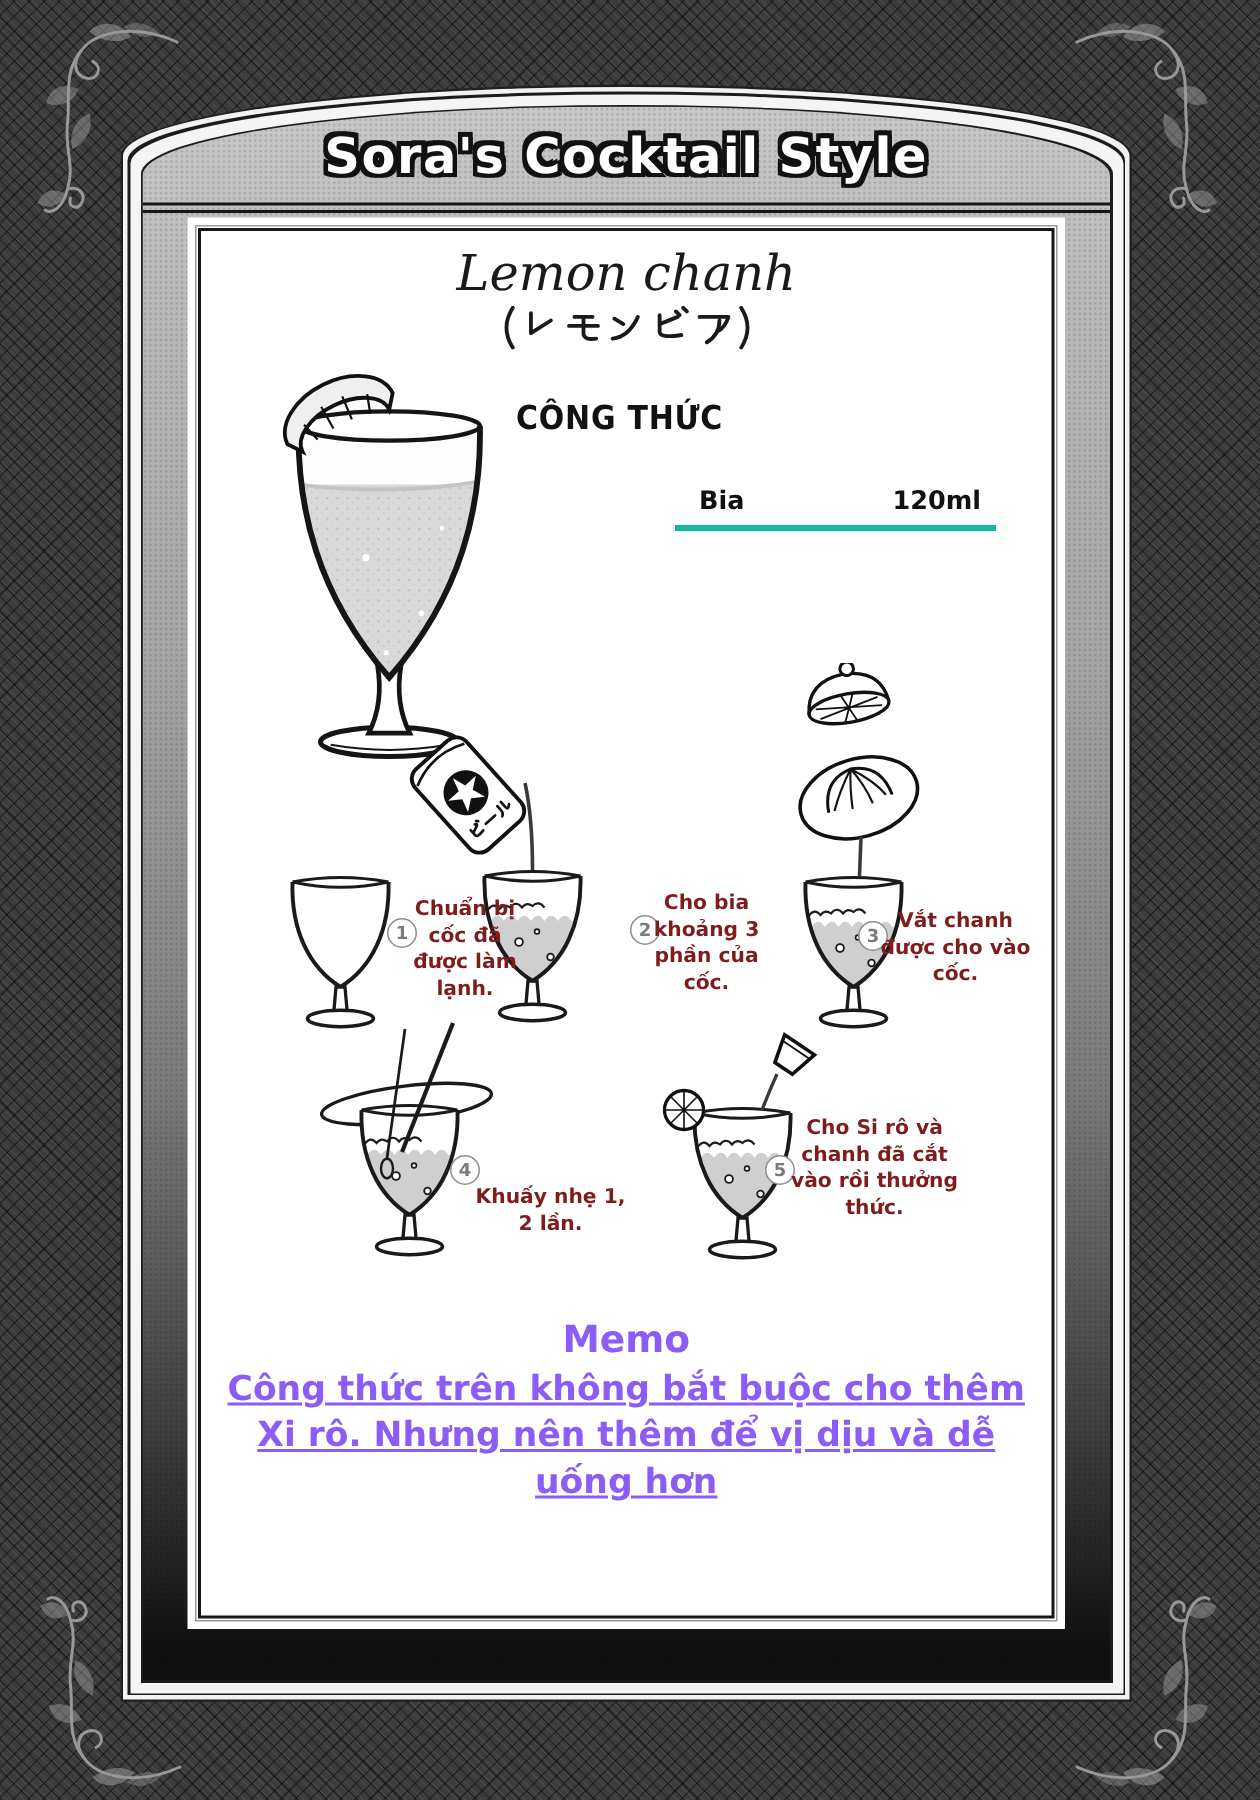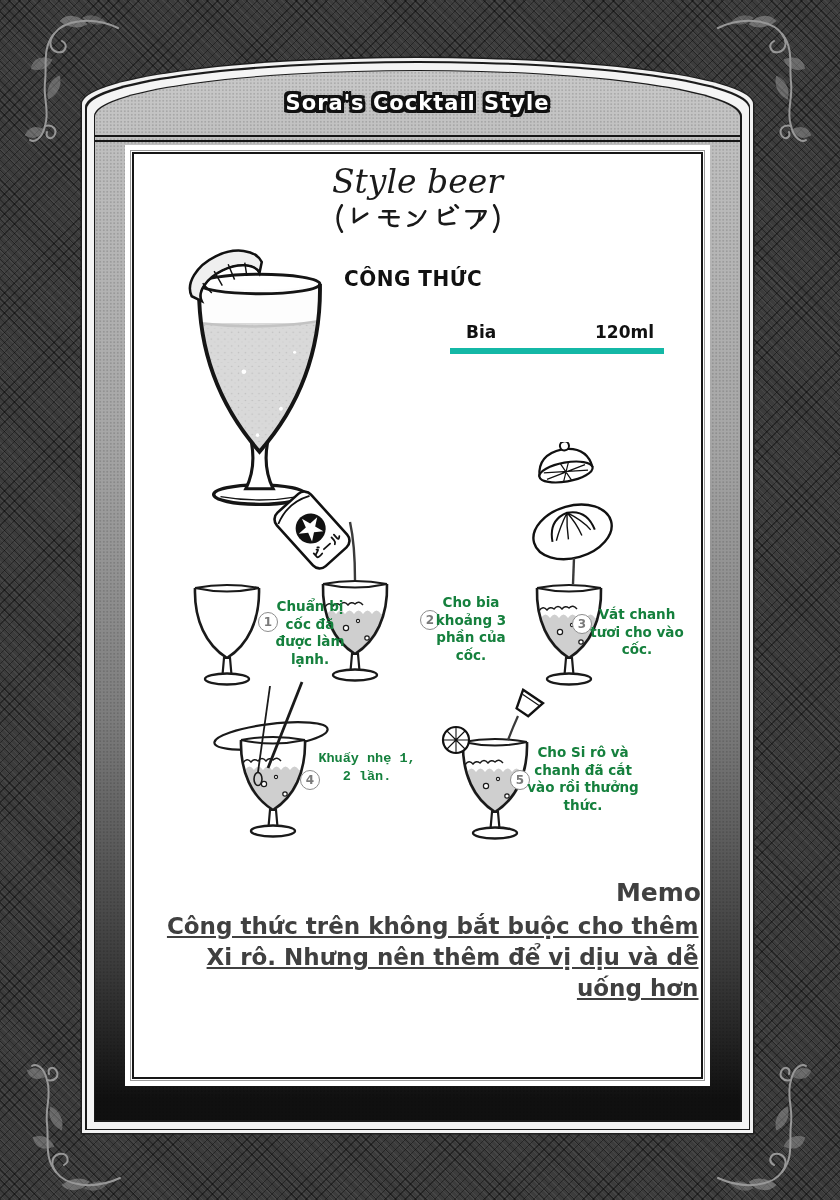--- a/index.html
+++ b/index.html
@@ -32,21 +32,21 @@
   .frame3 { width:100%; height:100%; background:#f4f4f4; padding:7px; border-radius:inherit; }
   .frame4 { width:100%; height:100%; background:#1b1b1b; padding:1.5px; border-radius:inherit; }
   .mat    { position:relative; width:100%; height:100%; border-radius:inherit; overflow:hidden;
             background-image:
               radial-gradient(rgba(0,0,0,0.14) 0.8px, transparent 1px),
               linear-gradient(#c9c9c9 0%, #bcbcbc 10%, #a6a6a6 35%, #7c7c7c 62%, #3c3c3c 85%, #101010 98%);
             background-size: 3.5px 3.5px, 100% 100%; }
 
   .title-band { position:absolute; left:0; top:0; width:100%; height:64px;
                 display:flex; align-items:center; justify-content:center; }
-  .page-title { font-size:21px; font-weight:bold; letter-spacing:1px; color:#fff;
+  .page-title { font-size:33px; font-weight:bold; letter-spacing:1px; color:#fff;
                 text-shadow:
                  -3px -3px 0 #111, 0 -3px 0 #111, 3px -3px 0 #111,
                  -3px  0   0 #111, 3px  0   0 #111,
                  -3px  3px 0 #111, 0  3px 0 #111, 3px 3px 0 #111,
                  -2px -2px 0 #111, 2px -2px 0 #111, -2px 2px 0 #111, 2px 2px 0 #111; }
   .title-sep { position:absolute; left:0; top:64px; width:100%; height:7px;
                border-top:2px solid #161616; border-bottom:2.5px solid #161616; }
 
   .white-wrap { position:absolute; left:30px; right:30px; top:74px; bottom:34px;
                 background:#fff; padding:7px; }
@@ -59,48 +59,48 @@
                 font-family:"DejaVu Serif","Liberation Serif",serif; font-style:italic;
                 font-size:33px; color:#1a1a1a; }
   .drink-name-jp { position:absolute; top:50px; left:0; width:100%;
                    display:flex; justify-content:center; }
   .recipe-heading { position:absolute; left:210px; top:112px; font-size:20px; font-weight:bold;
                     color:#111; letter-spacing:0.5px; transform:scaleY(1.1); }
 
   
   .ing-table { position:absolute; left:316px; top:160px; width:214px; }
   .ing-row { display:flex; justify-content:space-between; align-items:flex-end;
-             height:40px; padding:0 10px 6px 16px; border-bottom:6px solid #14b8a6; }
+             height:40px; padding:0 10px 6px 16px; border-bottom:4px solid #14b8a6; }
   .ing-name, .ing-amount { font-size:17px; font-weight:bold; color:#111; white-space:nowrap; }
 
   
   .main-glass { position:absolute; left:28px; top:80px; }
   .s1-art { position:absolute; left:48px;  top:424px; }
   .s2-art { position:absolute; left:126px; top:332px; }
   .s3-art { position:absolute; left:360px; top:288px; }
   .s4-art { position:absolute; left:64px;  top:526px; }
   .s5-art { position:absolute; left:282px; top:528px; }
 
   
   .num-badge { position:absolute; width:20px; height:20px; border:1.5px solid #8d8d8d;
                border-radius:50%; color:#7a7a7a; font-size:12px; font-weight:bold;
                display:flex; align-items:center; justify-content:center; background:#fff; }
   .n1 { left:124px; top:458px; }  .n2 { left:286px; top:456px; }
   .n3 { left:438px; top:460px; }  .n4 { left:166px; top:616px; }
   .n5 { left:376px; top:616px; }
-  .step-text { position:absolute; font-size:13.5px; font-weight:bold; color:#15803d;
+  .step-text { position:absolute; font-size:13.5px; font-weight:bold; color:#7f1d1d;
                line-height:17.5px; text-align:center; }
   .t1 { left:132px; top:444px; width:88px; }
   .t2 { left:296px; top:440px; width:82px; }
   .t3 { left:450px; top:452px; width:106px; }
-  .t4 { left:182px; top:596px; width:102px;font-family:Liberation Mono, monospace; }
+  .t4 { left:182px; top:636px; width:102px; }
   .t5 { left:392px; top:590px; width:114px; }
 
   
-  .memo { position:absolute; left:0; top:724px; width:100%; text-align:right; color:#404040; }
+  .memo { position:absolute; left:0; top:724px; width:100%; text-align:center; color:#8b5cf6; }
   .memo-heading { font-size:25px; font-weight:bold; }
   .memo-text { margin:4px auto 0; width:562px; font-size:23px; font-weight:bold; line-height:31px;text-decoration:underline; }
 </style>
 </head>
 <body>
 
 <svg width="0" height="0" style="position:absolute" aria-hidden="true">
   <defs>
     <pattern id="speck" width="7" height="7" patternUnits="userSpaceOnUse">
       <circle cx="1.5" cy="1.5" r="0.8" fill="#bdbdbd"></circle>
@@ -162,21 +162,21 @@
 
     <div class="title-band">
       <span class="page-title">Sora's Cocktail Style</span>
     </div>
     <div class="title-sep"></div>
 
     <div class="white-wrap">
      <div class="inner-card">
       <div class="content">
 
-        <div class="drink-name">Style beer</div>
+        <div class="drink-name">Lemon chanh</div>
 
         <div class="drink-name-jp" aria-label="(レモンビア)">
           <svg width="172" height="29" viewBox="0 0 142 24" fill="none" stroke="#1a1a1a" stroke-width="2.1" stroke-linecap="round" stroke-linejoin="round">
             <path d="M8,1 Q1,12 8,23"></path>
             <g transform="translate(12,0)">
                         <path d="M6,4 L6,15 L17,8"></path>
                       </g>
             <g transform="translate(36,0)">
                         <path d="M6,6 L16,6 M3,11 L19,11 M11,6 L11,15 Q11,19 18,18"></path>
                       </g>
@@ -290,21 +290,21 @@
         </svg>
 
         <span class="num-badge n1">1</span>
         <span class="num-badge n2">2</span>
         <span class="num-badge n3">3</span>
         <span class="num-badge n4">4</span>
         <span class="num-badge n5">5</span>
 
         <div class="step-text t1">Chuẩn bị cốc đã được làm lạnh.</div>
         <div class="step-text t2">Cho bia khoảng 3 phần của cốc.</div>
-        <div class="step-text t3">Vắt chanh tươi cho vào cốc.</div>
+        <div class="step-text t3">Vắt chanh được cho vào cốc.</div>
         <div class="step-text t4">Khuấy nhẹ 1, 2 lần.</div>
         <div class="step-text t5">Cho Si rô và chanh đã cắt vào rồi thưởng thức.</div>
 
         <div class="memo">
           <div class="memo-heading">Memo</div>
           <div class="memo-text">Công thức trên không bắt buộc cho thêm Xi rô. Nhưng nên thêm để vị dịu và dễ uống hơn</div>
         </div>
 
       </div>
      </div>

